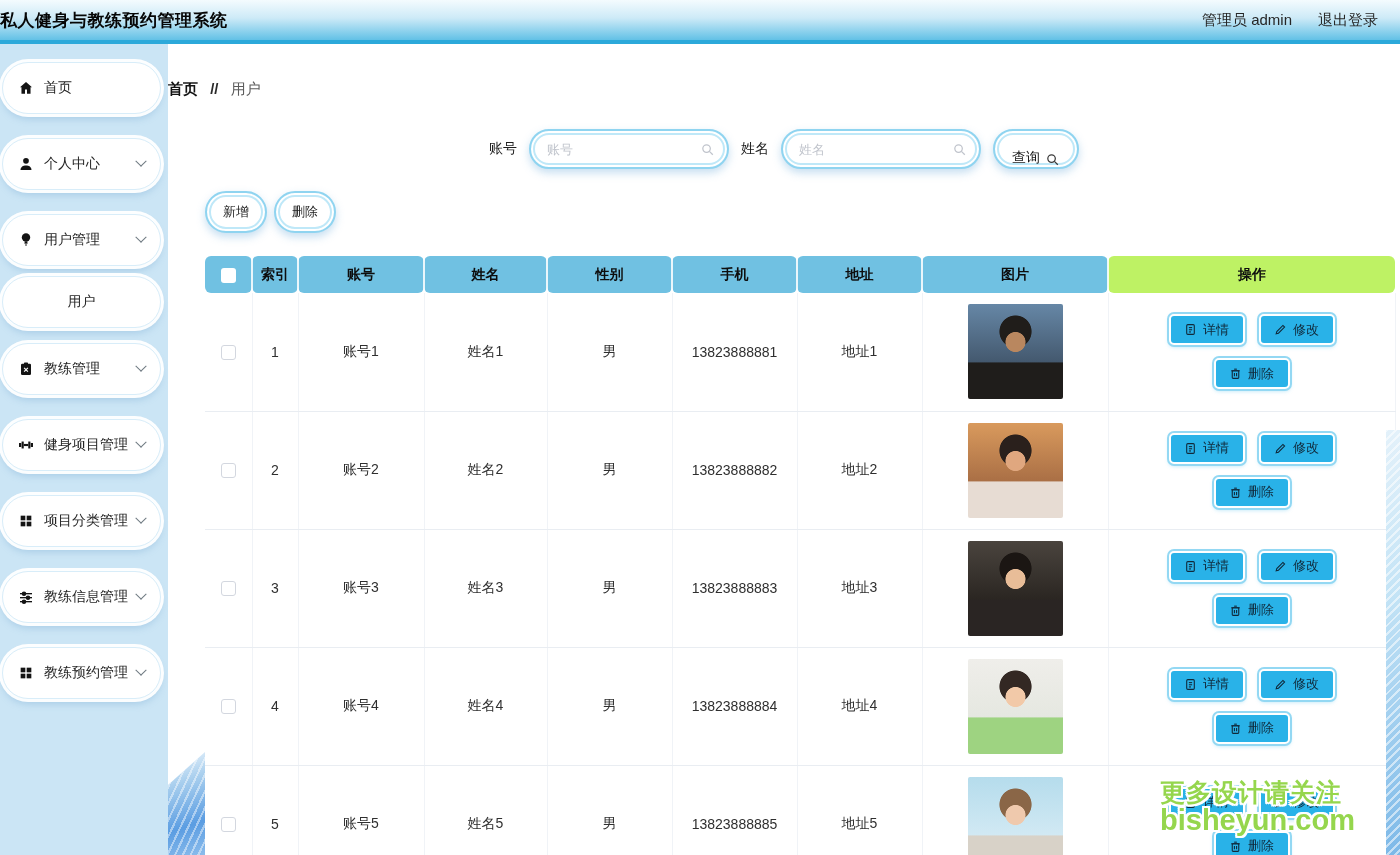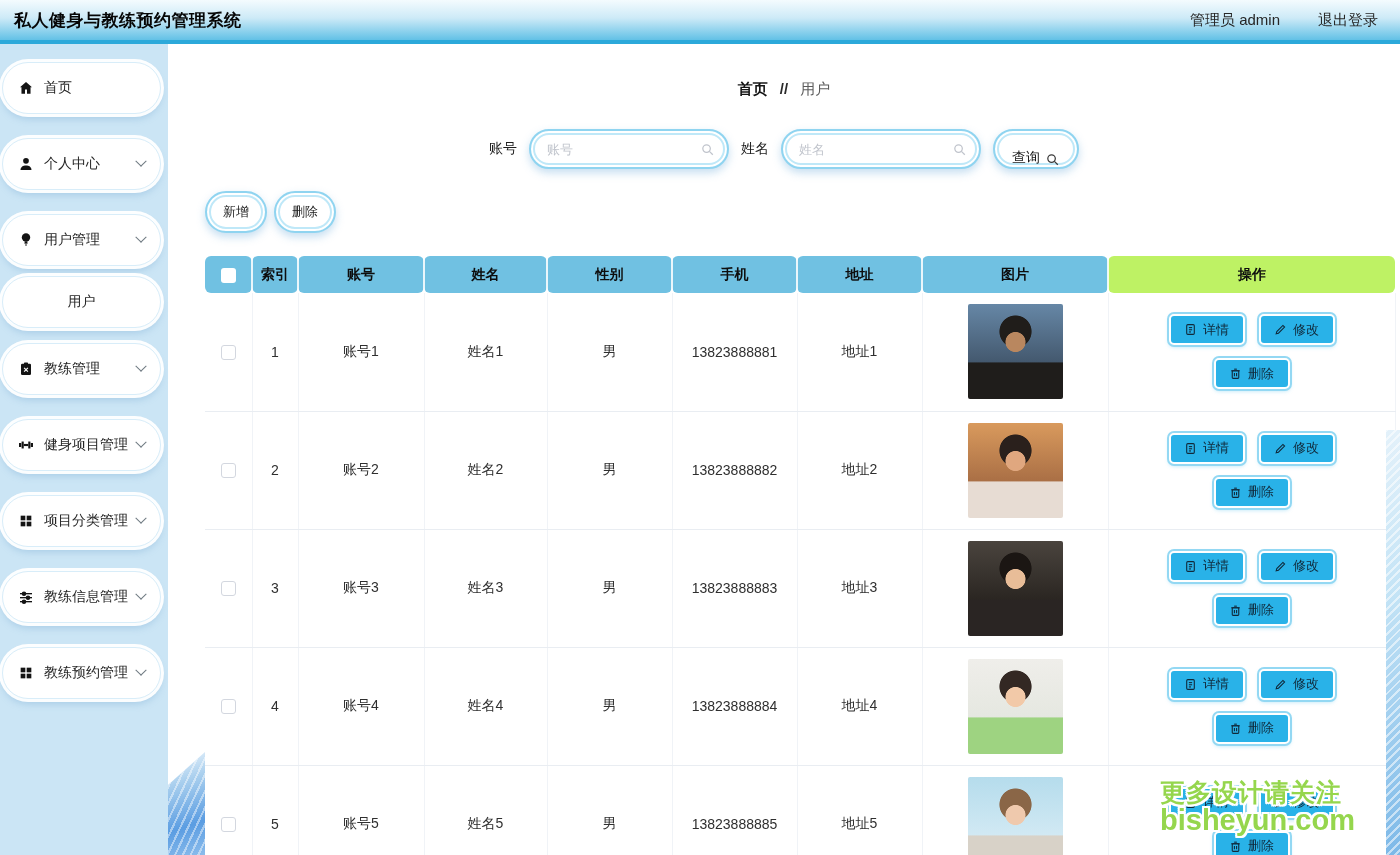--- a/index.html
+++ b/index.html
@@ -4,39 +4,39 @@
 <style>
   * { margin:0; padding:0; box-sizing:border-box; }
   html,body { width:1400px; height:855px; overflow:hidden; }
   body { position:relative; font-family:"Liberation Sans","DejaVu Sans",sans-serif; background:#fff; color:#222; }
 
   
   .topbar { position:absolute; left:0; top:0; width:1400px; height:40px;
     background:linear-gradient(180deg,#f4fbfe 0%,#cdeaf7 45%,#62c1e6 100%);
     display:flex; align-items:center; z-index:30; }
   .topbar::after { content:""; position:absolute; left:0; top:40px; width:100%; height:4px; background:#2ca9da; }
-  .app-title { font-size:17px; font-weight:700; color:#060606; padding-left:14px; letter-spacing:.5px; }
-  .topbar-right { margin-left:auto; display:flex; align-items:center; gap:38px; padding-right:22px; font-size:15px; color:#262626; }
+  .app-title { font-size:17px; font-weight:700; color:#060606; letter-spacing:.5px; }
+  .topbar-right { margin-left:auto; display:flex; align-items:center; gap:26px; padding-right:22px; font-size:15px; color:#262626; }
   .logout { cursor:pointer; }
 
   
   .sidebar { position:absolute; left:0; top:44px; width:168px; height:811px; background:#cbe5f5; padding-top:18px; z-index:10; }
   .mpill { position:relative; height:52px; margin:0 7px 24px 2px; background:#fff; border:1px solid #d8edf9; border-radius:28px;
     box-shadow:0 0 0 3px rgba(255,255,255,.95), 0 5px 7px rgba(120,170,210,.4);
     display:flex; align-items:center; padding:0 15px; cursor:pointer; }
   .mpill.tight { margin-bottom:10px; }
   .mpill.sub { justify-content:center; margin-bottom:15px; }
   .mi { width:16px; height:16px; flex:0 0 16px; margin-right:10px; color:#141414; }
   .mi svg { width:16px; height:16px; display:block; }
   .mlabel { font-size:14px; color:#262626; white-space:nowrap; }
   .chev { margin-left:auto; width:8px; height:8px; border-right:1.6px solid #6f7a82; border-bottom:1.6px solid #6f7a82; transform:rotate(45deg) translate(-2px,-2px); }
 
   
   .main { position:absolute; left:168px; top:44px; width:1232px; height:811px; background:#fff; }
-  .breadcrumb { margin-top:36px; text-align:center; font-size:15px; }
+  .breadcrumb { margin-top:36px; font-size:15px; }
   .bc-home { font-weight:700; color:#141414; }
   .bc-sep { font-weight:700; color:#2a2a2a; margin:0 8px; }
   .bc-cur { color:#5c5c5c; }
 
   
   .search-row { margin-top:30px; display:flex; align-items:center; justify-content:center; gap:12px; }
   .s-label { font-size:14px; color:#1f1f1f; }
   .spill { position:relative; height:40px; background:#fff; border:2px solid #8fd4f0; border-radius:21px;
     box-shadow: inset 0 0 0 2px #fff, inset 0 0 0 4px #bfe8f8, 0 4px 8px rgba(130,185,225,.45); }
   .inp-wrap { width:200px; display:flex; align-items:center; padding:0 12px 0 16px; }

